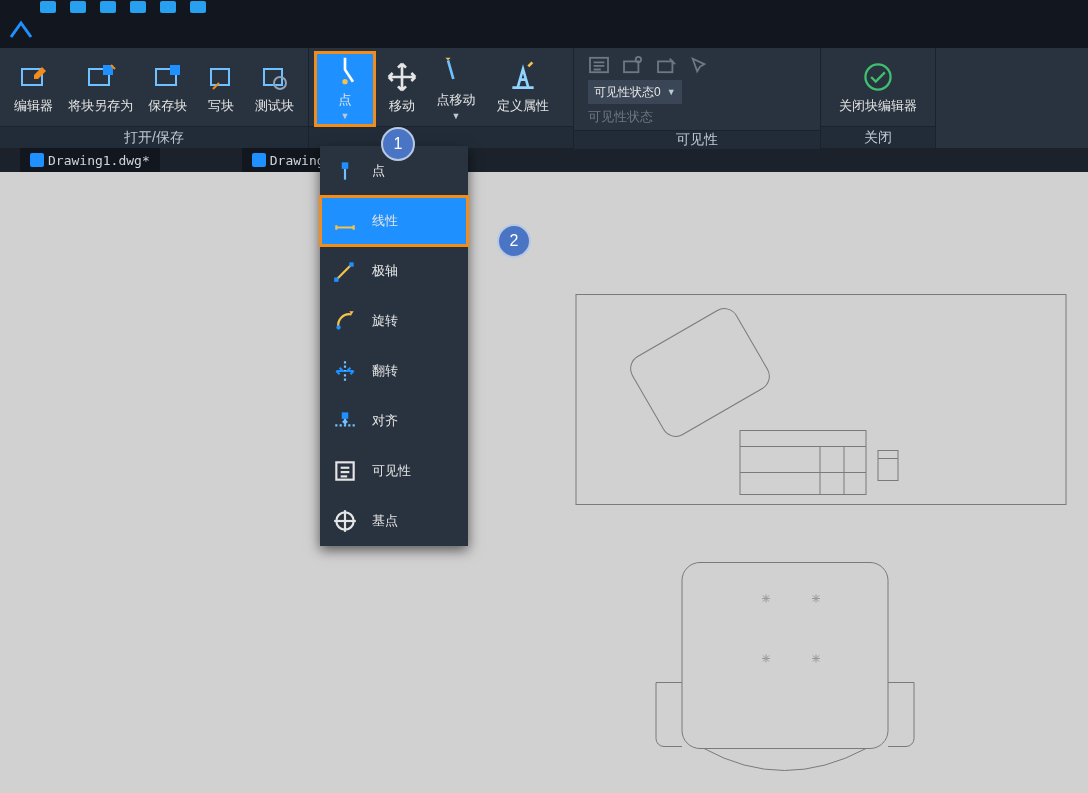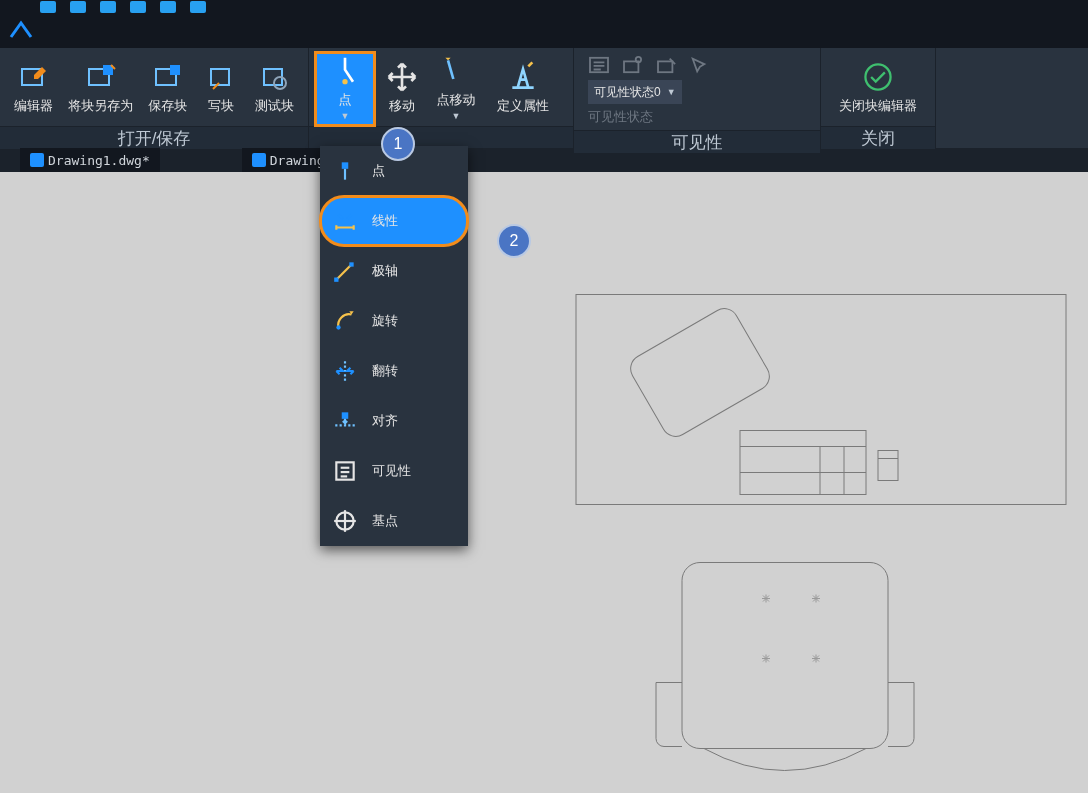--- a/index.html
+++ b/index.html
@@ -8,42 +8,42 @@
 .brand-bar{height:34px;background:#12171F;display:flex;align-items:center;}
 .brand{width:42px;height:34px;display:flex;align-items:center;justify-content:center;}
 .brand svg{width:24px;height:24px;}
 .tabs{display:flex;height:34px;align-items:stretch;}
 .tab{padding:0 14px;display:flex;align-items:center;cursor:pointer;color:#E5E5E5;}
 .tab.active{background:#1E90FF;color:#fff;}
 .tab.extra{margin-left:6px;background:#3A4556;width:28px;padding:0;justify-content:center;}
 .ribbon{background:#29333F;display:flex;align-items:stretch;height:100px;}
 .panel{display:flex;flex-direction:column;border-right:1px solid #1B222B;}
 .panel-body{flex:1;display:flex;align-items:center;padding:4px 6px 0 6px;gap:4px;}
-.panel-label{height:22px;background:#222C38;color:#BFC9D4;font-size:17px;display:flex;align-items:center;justify-content:center;border-top:1px solid #1B222B;}
+.panel-label{height:22px;background:#222C38;color:#BFC9D4;font-size:14px;display:flex;align-items:center;justify-content:center;border-top:1px solid #1B222B;}
 .rbtn{display:flex;flex-direction:column;align-items:center;justify-content:center;width:56px;height:74px;gap:6px;color:#E5E5E5;cursor:pointer;position:relative;}
 .rbtn.wide{width:72px;}
 .rbtn .ic{width:32px;height:28px;display:flex;align-items:center;justify-content:center;}
 .rbtn .lb{font-size:13px;white-space:nowrap;}
 .rbtn .arrow{font-size:9px;color:#BFC9D4;margin-top:-4px;}
 .rbtn.highlight{outline:3px solid #F28C1B;outline-offset:-2px;background:#1E90FF;}
 .visstate-group{display:flex;flex-direction:column;gap:6px;padding:4px 8px;}
 .visstate-icons{display:flex;gap:12px;align-items:center;}
 .visstate-combo{display:flex;align-items:center;background:#3A4556;height:24px;padding:0 6px;font-size:12px;gap:6px;}
 .visstate-combo .dd{font-size:9px;color:#BFC9D4;}
 .visstate-label{font-size:13px;color:#7A8796;}
 .doc-tabs{height:24px;background:#1B222B;display:flex;align-items:stretch;}
 .doc-tab{display:flex;align-items:center;padding:0 10px;font-family:"SimSun",monospace;font-size:13px;gap:4px;background:#12171F;color:#D0D5DB;margin-right:2px;cursor:pointer;margin-left:20px;}
 .doc-tab .dwgico{width:14px;height:14px;background:#1E90FF;border-radius:2px;}
 .canvas{position:absolute;left:0;top:172px;right:0;bottom:0;background:#D1D1D1;}
 .drawing-svg{position:absolute;left:0;top:0;width:100%;height:100%;}
 
 .dropdown{position:absolute;left:320px;top:146px;width:148px;background:#29333F;box-shadow:0 4px 12px rgba(0,0,0,0.6);z-index:50;}
 .dd-item{height:50px;display:flex;align-items:center;gap:14px;padding:0 12px;cursor:pointer;color:#E5E5E5;}
 .dd-item .ic{width:26px;height:26px;display:flex;align-items:center;justify-content:center;}
-.dd-item.sel{background:#1E90FF;outline:3px solid #F28C1B;outline-offset:-2px;border-radius:24px;}
+.dd-item.sel{background:#1E90FF;outline:3px solid #F28C1B;outline-offset:-2px;}
 
 .callout{position:absolute;width:30px;height:30px;border-radius:50%;background:#4A75C4;border:2px solid #B9C9E3;color:#fff;display:flex;align-items:center;justify-content:center;font-size:16px;z-index:60;}
 
 .ic svg, .visstate-icons svg{stroke:#6FC1FF;fill:none;stroke-width:2;}
 .ic-white svg{stroke:#E5E5E5;}
 .disabled{color:#6E7782;}
 </style>
 </head>
 <body>
 

